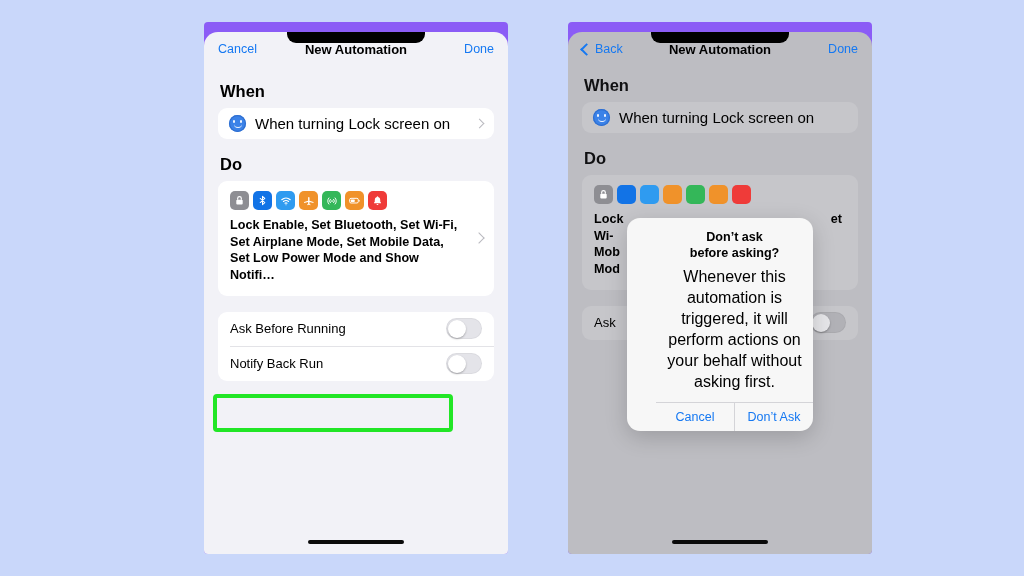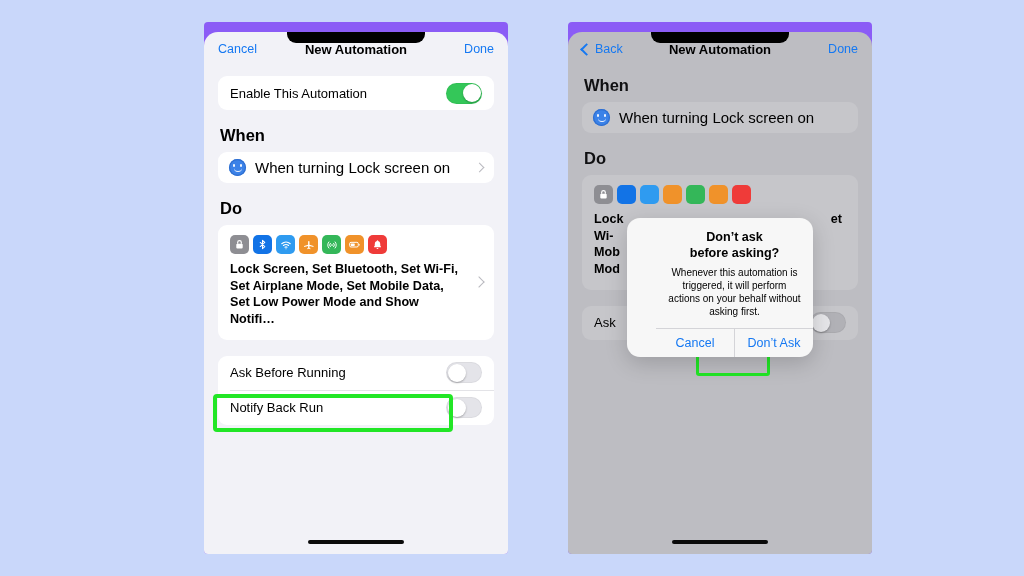--- a/index.html
+++ b/index.html
@@ -175,21 +175,21 @@
     width:157px;
     background:#f7f7f7;
     border-radius:13px;
     z-index:50;
     overflow:hidden;
     box-shadow:0 6px 22px rgba(0,0,0,.18);
     padding-left:29px;
   }
   .alert-body{padding:11px 10px 10px 10px;text-align:center;}
   .alert-title{font-size:12.6px;font-weight:bold;color:#000;line-height:1.3;}
-  .alert-msg{font-size:10px;color:#000;line-height:1.32;margin-top:4px;}
+  .alert-msg{font-size:16px;color:#000;line-height:1.32;margin-top:4px;}
   .alert-btns{display:flex;border-top:1px solid #d4d4d8;height:28px;}
   .alert-btn{
     flex:1;display:flex;align-items:center;justify-content:center;
     font-size:12.5px;color:#1578f2;position:relative;
   }
   .alert-btn + .alert-btn{border-left:1px solid #d4d4d8;}
   .alert-btn.bold{font-weight:normal;}
 </style>
 </head>
 <body>
@@ -205,28 +205,20 @@
           <span>Cancel</span>
         </div>
         <div class="nav-title">New Automation</div>
         <div class="nav-right">
           <span>Done</span>
         </div>
       </div>
 
       <div class="content">
 
-        <div class="card" style="margin-top:10px;">
-          <div class="row" style="min-height:34px;">
-            <div class="row-label">Enable This Automation</div>
-            <div class="toggle on">
-              <div class="knob"></div>
-            </div>
-          </div>
-        </div>
 
         <div class="section-h">When</div>
         <div class="card">
           <div class="trigger-row">
             <div class="smiley">
               <span class="eye l"></span>
               <span class="eye r"></span>
               <span class="mouth"></span>
             </div>
             <div class="trigger-txt">When turning Lock screen on</div>
@@ -275,21 +267,21 @@
                 <rect x="20" y="11" width="1.7" height="3" rx="0.8" fill="#fff"></rect>
               </svg>
             </div>
             <div class="app-ic" style="background:#ef3b39">
               <svg width="11" height="11" viewBox="0 0 24 24" fill="#fff">
                 <path d="M12 2.6a1.5 1.5 0 0 1 1.5 1.5v.5A6.2 6.2 0 0 1 18 10.7v4l1.7 2.4v1.1H4.3v-1.1L6 14.7v-4a6.2 6.2 0 0 1 4.5-6.1v-.5A1.5 1.5 0 0 1 12 2.6z"></path>
                 <path d="M9.9 19.6h4.2a2.1 2.1 0 0 1-4.2 0z"></path>
               </svg>
             </div>
           </div>
-          <div class="do-text">Lock Screen, Set Bluetooth, Set Wi-Fi, Set Airplane Mode, Set Mobile Data, Set Low Power Mode and Show Notifi…</div>
+          <div class="do-text">Lock Enable, Set Bluetooth, Set Wi-Fi, Set Airplane Mode, Set Mobile Data, Set Low Power Mode and Show Notifi…</div>
           <div class="do-chev"></div>
         </div>
 
         <div class="card" style="margin-top:16px;">
           <div class="row" style="min-height:34px;">
             <div class="row-label">Ask Before Running</div>
             <div class="toggle">
               <div class="knob"></div>
             </div>
           </div>

